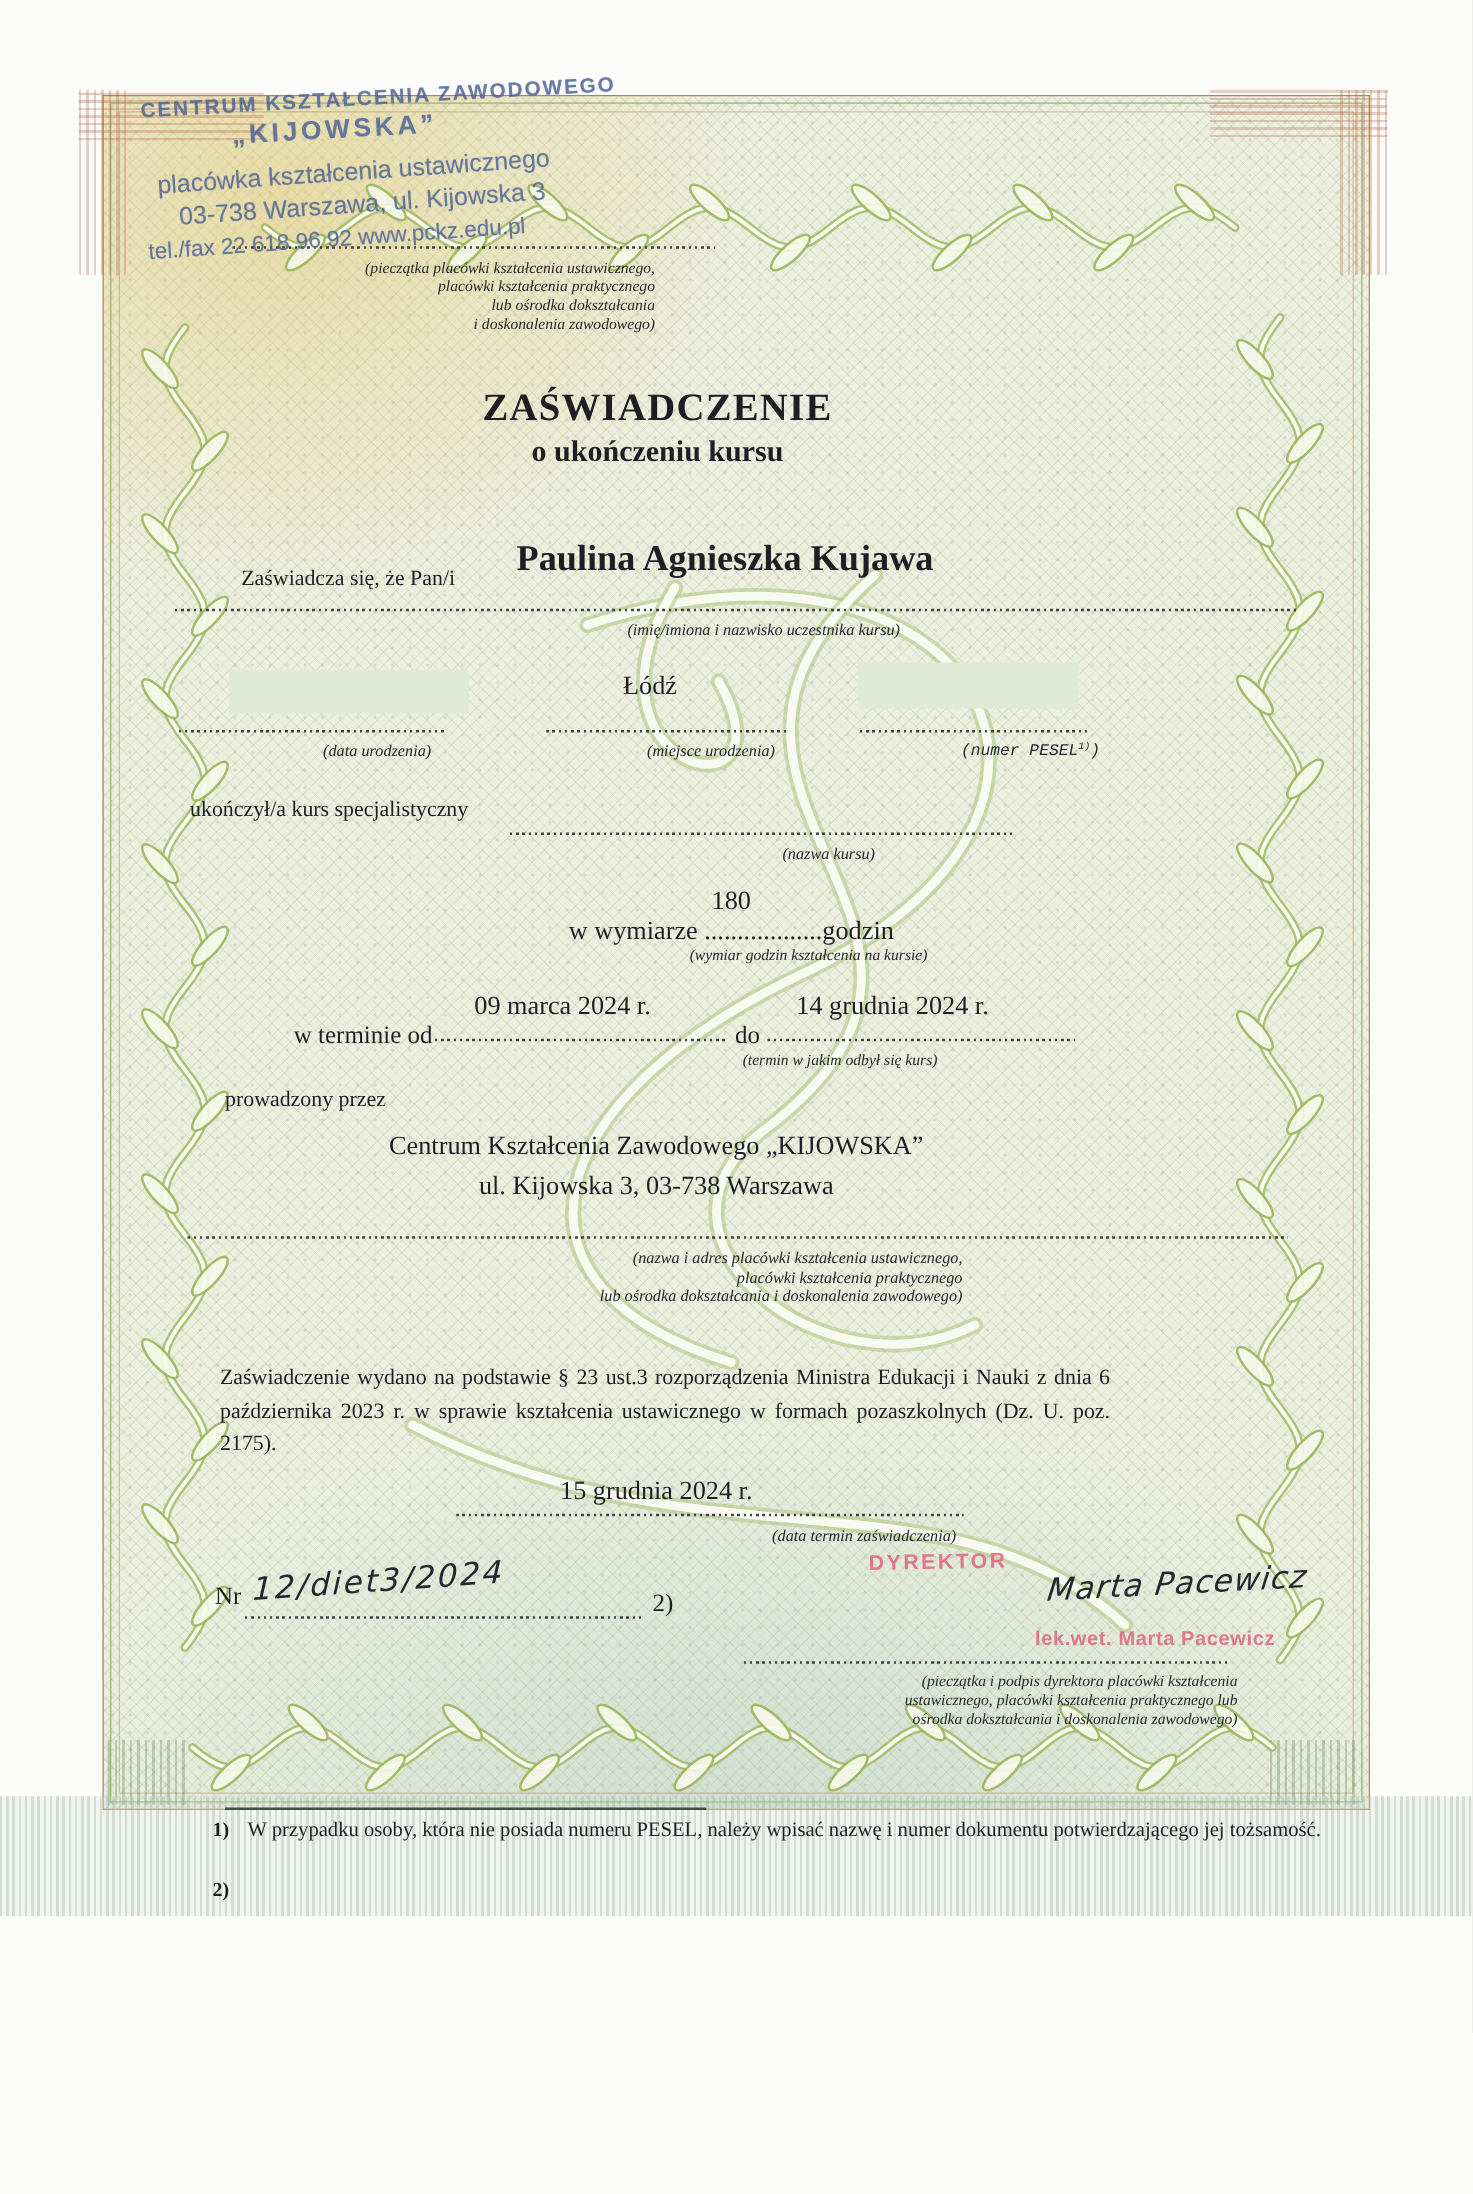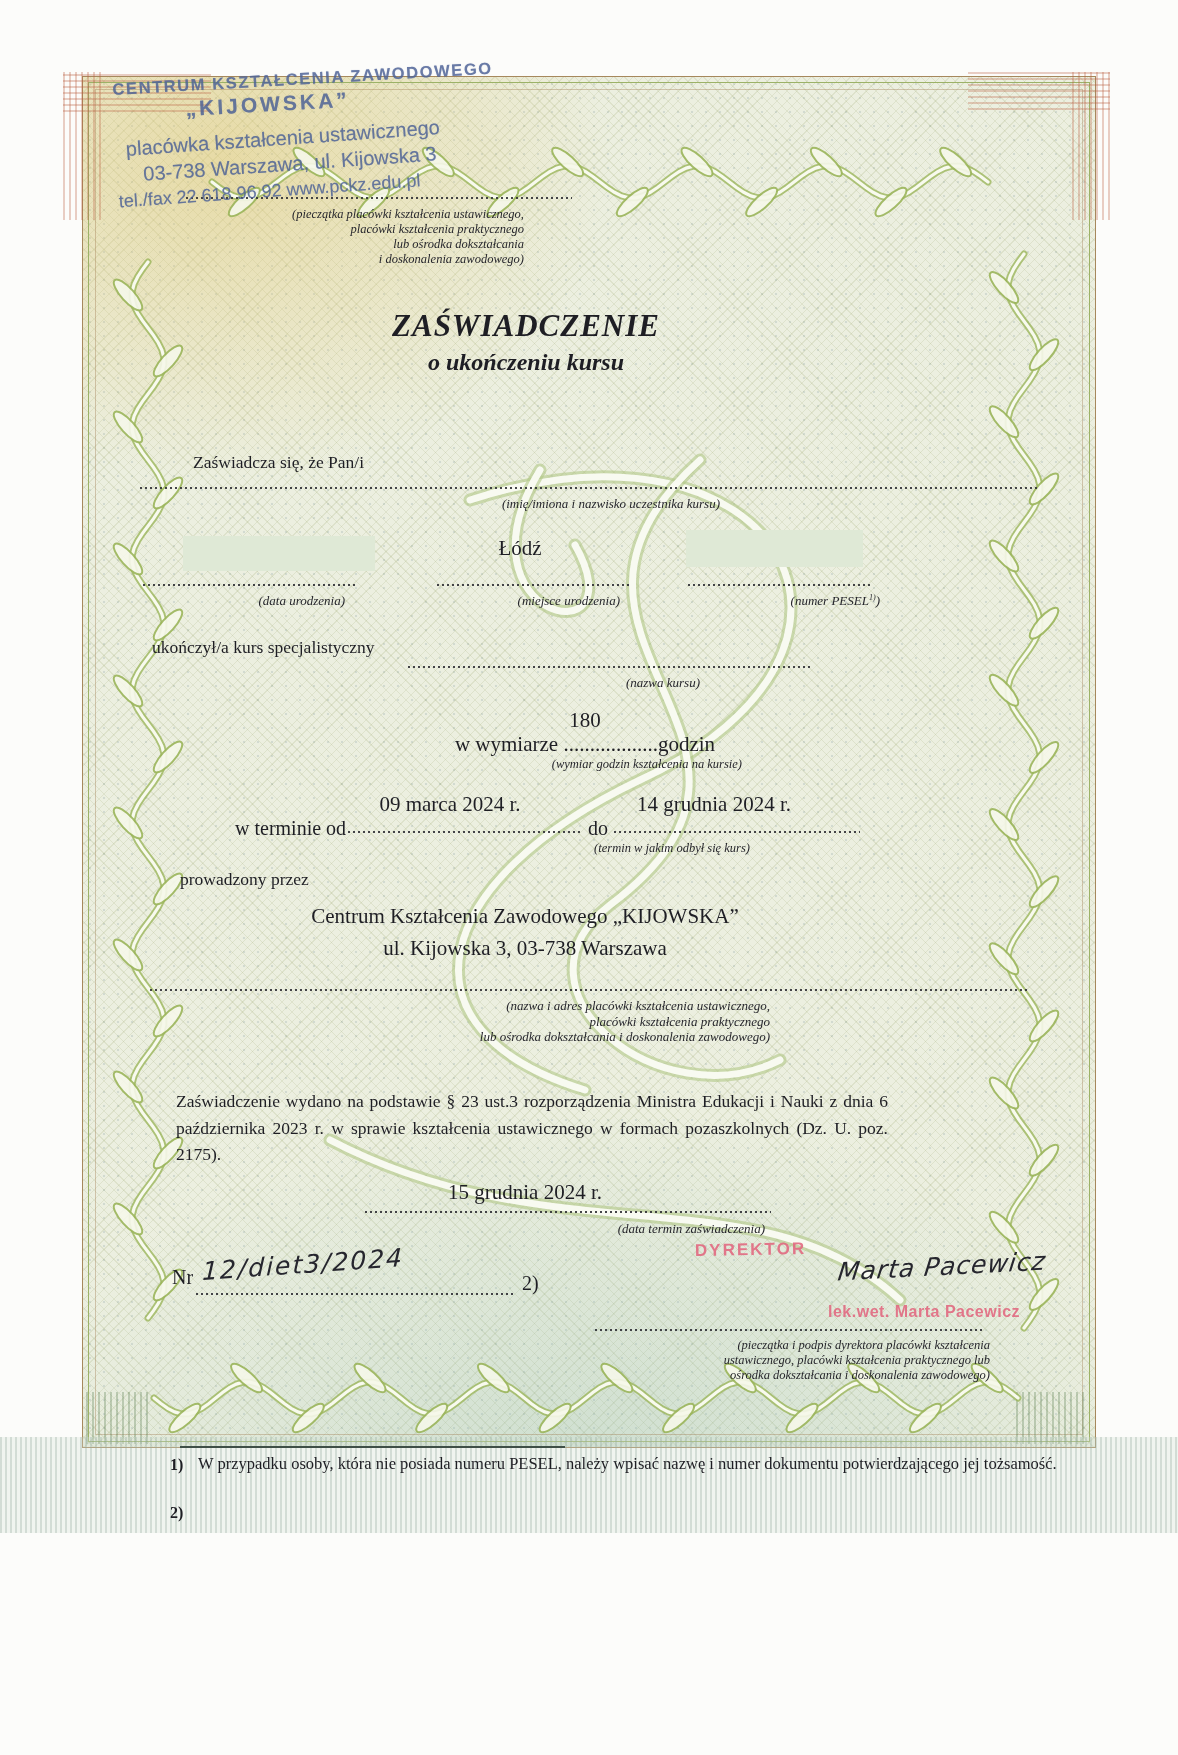--- a/index.html
+++ b/index.html
@@ -32,21 +32,21 @@
   .cap{font-family:"Liberation Serif",serif;font-style:italic;font-size:13px;color:#26262c;
        text-align:right;line-height:1.2;}
   .dotline{position:absolute;z-index:3;height:2px;opacity:.88;
        background:repeating-linear-gradient(90deg,#2c2c32 0 2px,transparent 2px 5px);}
   .sup{font-size:.62em;vertical-align:super;}
   .bstamp{font-family:"Liberation Sans",sans-serif;color:#4d6296;opacity:.84;z-index:4;
           text-shadow:0 0 1px rgba(77,98,150,.45);}
   .rstamp{font-family:"Liberation Sans",sans-serif;font-weight:bold;color:#e2677f;opacity:.88;z-index:4;}
   .hand{font-family:"DejaVu Sans",sans-serif;font-style:italic;color:#26262e;z-index:4;}
   .center{text-align:center;}
-  .bold{font-weight:bold;font-style:italic;}
+  .bold{font-weight:bold;}
 </style>
 </head>
 <body>
 
 <div class="page">
 
   <div class="cert"></div>
 
   <div class="hatch v" style="left:63px;top:72px;width:40px;height:148px;"></div>
   <div class="hatch h" style="left:63px;top:72px;width:148px;height:40px;"></div>
@@ -147,34 +147,35 @@
     <div>(pieczątka placówki kształcenia ustawicznego,</div>
     <div>placówki kształcenia praktycznego</div>
     <div>lub ośrodka dokształcania</div>
     <div>i doskonalenia zawodowego)</div>
   </div>
 
   <div class="abs ser bold center" style="left:300px;top:308px;width:452px;font-size:31px;letter-spacing:1px;">ZAŚWIADCZENIE</div>
   <div class="abs ser bold center" style="left:300px;top:349px;width:452px;font-size:24px;">o ukończeniu kursu</div>
 
   <div class="abs ser" style="left:153px;top:452px;font-size:17.5px;padding-left:40px;">Zaświadcza się, że Pan/i</div>
+  <div class="abs ser bold center" style="left:360px;top:431px;width:440px;font-size:29px;">Paulina Agnieszka Kujawa</div>
   <div class="dotline" style="left:140px;top:487px;width:900px;"></div>
   <div class="abs cap" style="left:330px;top:496px;width:390px;">(imię/imiona i nazwisko uczestnika kursu)</div>
 
   <div class="abs" style="left:183px;top:536px;width:192px;height:35px;background:#dfe9d6;z-index:2;"></div>
   <div class="abs ser center" style="left:420px;top:536px;width:200px;font-size:21px;">Łódź</div>
   <div class="abs" style="left:686px;top:530px;width:177px;height:37px;background:#dfe9d6;z-index:2;"></div>
 
   <div class="dotline" style="left:143px;top:584px;width:213px;"></div>
   <div class="dotline" style="left:437px;top:584px;width:192px;"></div>
   <div class="dotline" style="left:688px;top:584px;width:184px;"></div>
 
   <div class="abs cap" style="left:155px;top:593px;width:190px;">(data urodzenia)</div>
   <div class="abs cap" style="left:420px;top:593px;width:200px;">(miejsce urodzenia)</div>
-  <div class="abs cap" style="left:690px;top:593px;width:190px;">
+  <div class="abs cap" style="left:690px;top:593px;width:190px;font-family:Liberation Mono, monospace;">
     <span>(numer PESEL</span><span class="sup">1)</span><span>)</span>
   </div>
 
   <div class="abs ser" style="left:152px;top:637px;font-size:17.5px;">ukończył/a kurs specjalistyczny</div>
   <div class="dotline" style="left:408px;top:666px;width:402px;"></div>
   <div class="abs cap" style="left:500px;top:675px;width:200px;">(nazwa kursu)</div>
 
   <div class="abs ser center" style="left:480px;top:708px;width:210px;font-size:21px;">180</div>
   <div class="abs ser center" style="left:420px;top:732px;width:330px;font-size:21px;">w wymiarze ..................godzin</div>
   <div class="abs cap" style="left:412px;top:757px;width:330px;font-size:12.5px;">(wymiar godzin kształcenia na kursie)</div>

